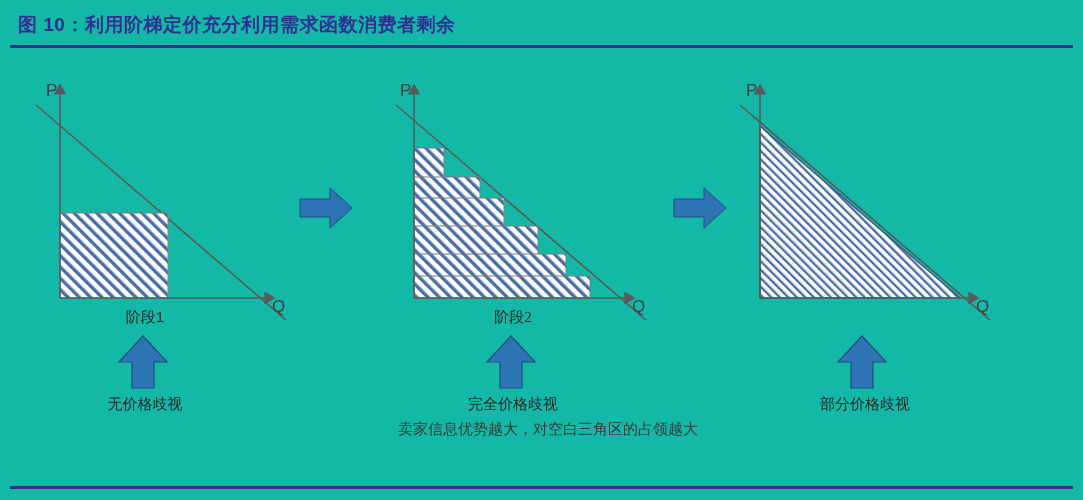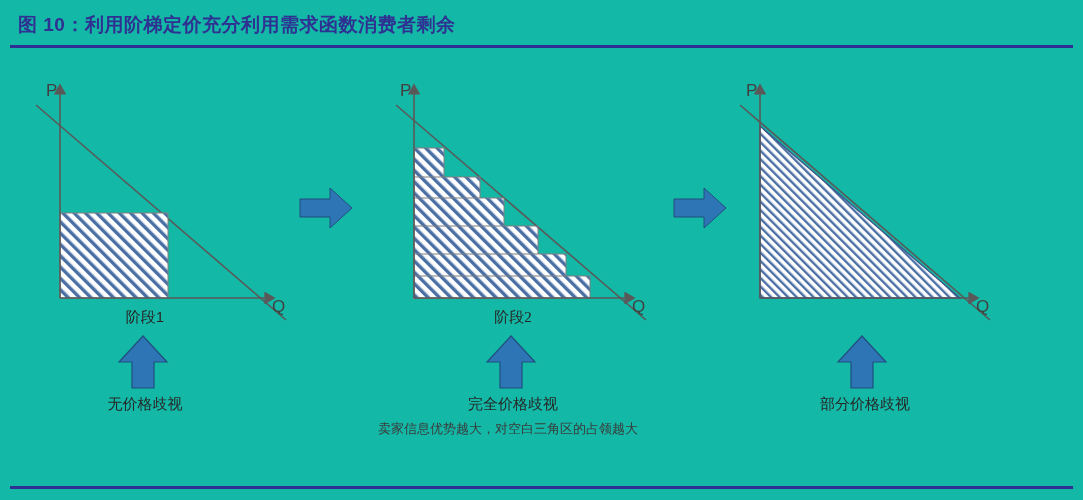--- a/index.html
+++ b/index.html
@@ -88,22 +88,22 @@
   }
   .desc-label.d1 { left: -38px; top: 315px; }
   .desc-label.d2 { left: -30px; top: 315px; }
   .desc-label.d3 { left: -22px; top: 315px; }
 
   .caption {
     position: absolute;
     left: 378px;
     top: 420px;
     width: 340px;
-    text-align: left;
-    font-size: 13px;
+    text-align: center;
+    font-size: 15px;
     color: #3a3a3a;
     white-space: nowrap;
   }
 
   
   .t-arrow {
     position: absolute;
     top: 186px;
   }
   #t-arrow-1 { left: 298px; }

